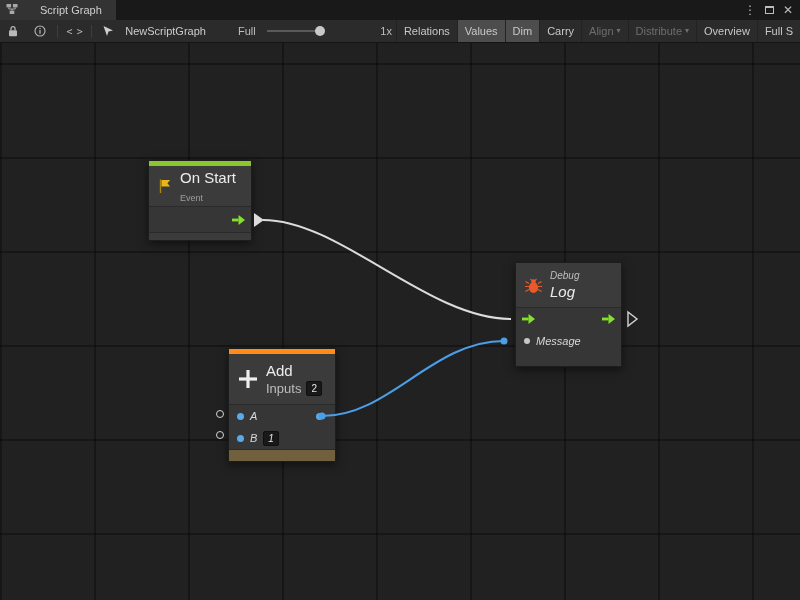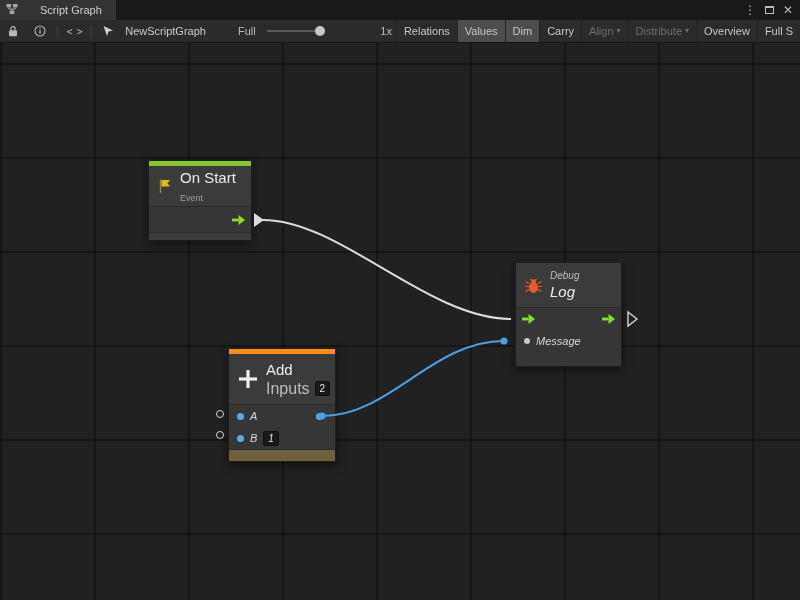--- a/index.html
+++ b/index.html
@@ -219,21 +219,21 @@
       <div class="nheader" style="height:50px;">
         <span class="flow-port">
           <svg width="22" height="22" viewBox="0 0 22 22">
             <rect x="9.4" y="2" width="3.2" height="18" fill="#ededed"></rect>
             <rect x="2" y="9.4" width="18" height="3.2" fill="#ededed"></rect>
           </svg>
         </span>
         <div>
           <div class="ntitle">Add</div>
           <div class="nsub-row">
-            <span class="ntype" style="margin:0; font-size:16px;">Inputs</span>
+            <span class="ntype" style="margin:0; font-size:13px;">Inputs</span>
             <span class="value-box">2</span>
           </div>
         </div>
       </div>
       <div class="nbody">
         <div class="port-row" style="padding-right:12px;">
           <span class="dot blue"></span>
           <span>A</span>
           <span class="flex"></span>
           <span class="dot blue"></span>

